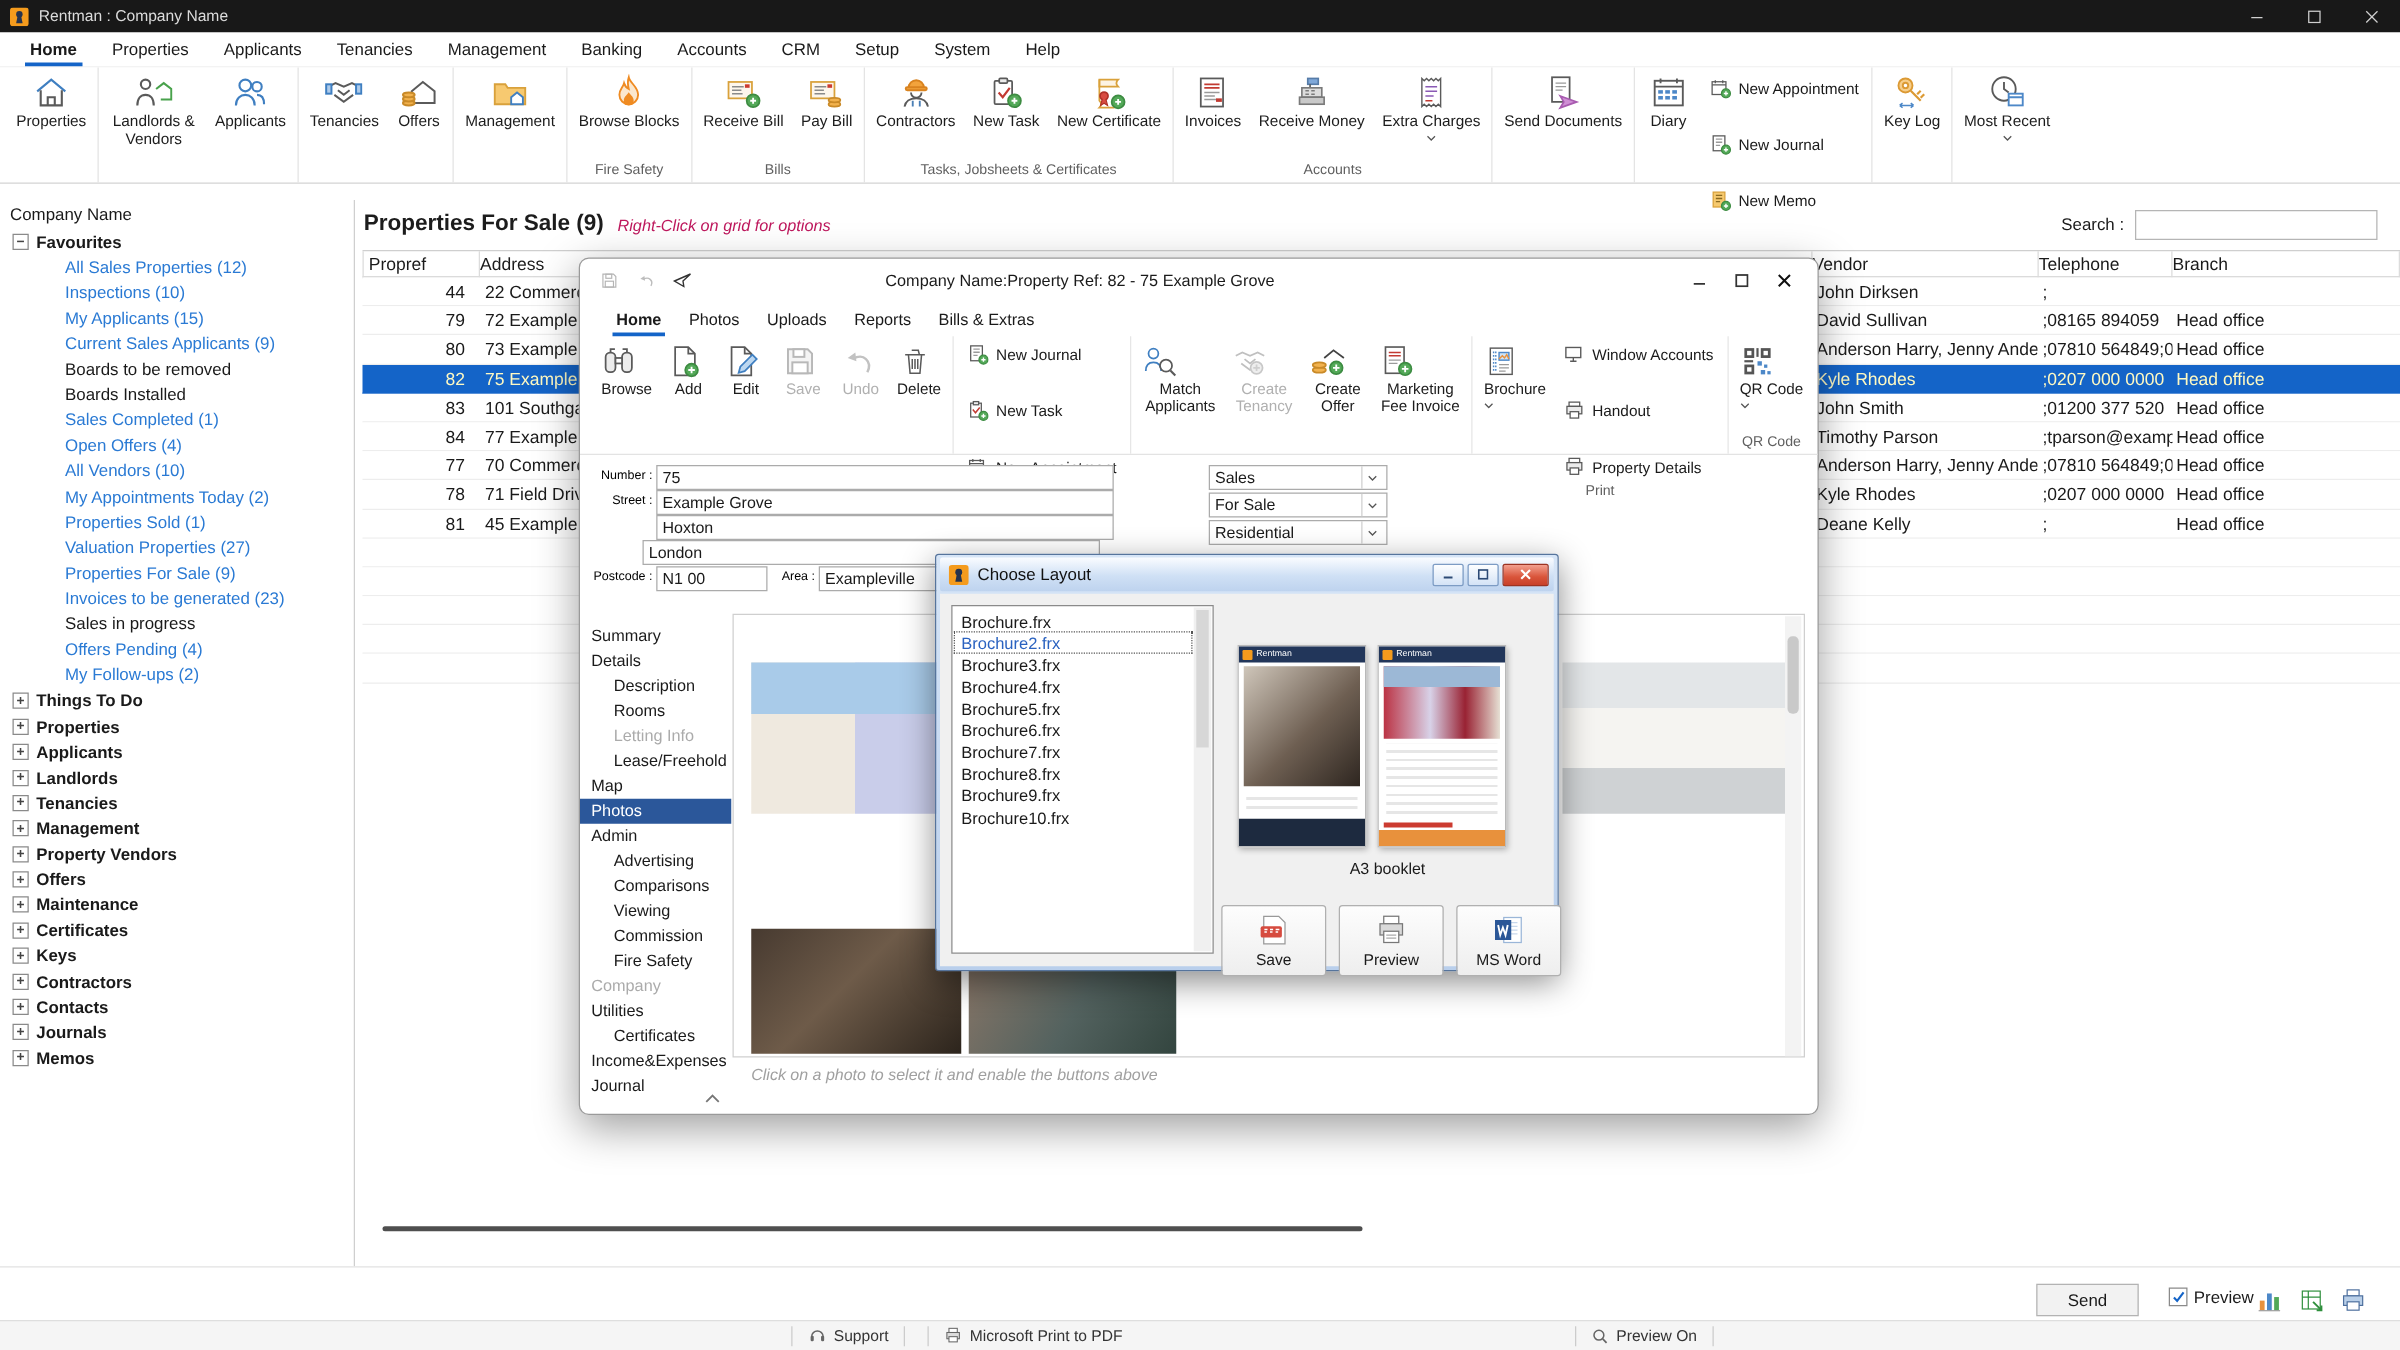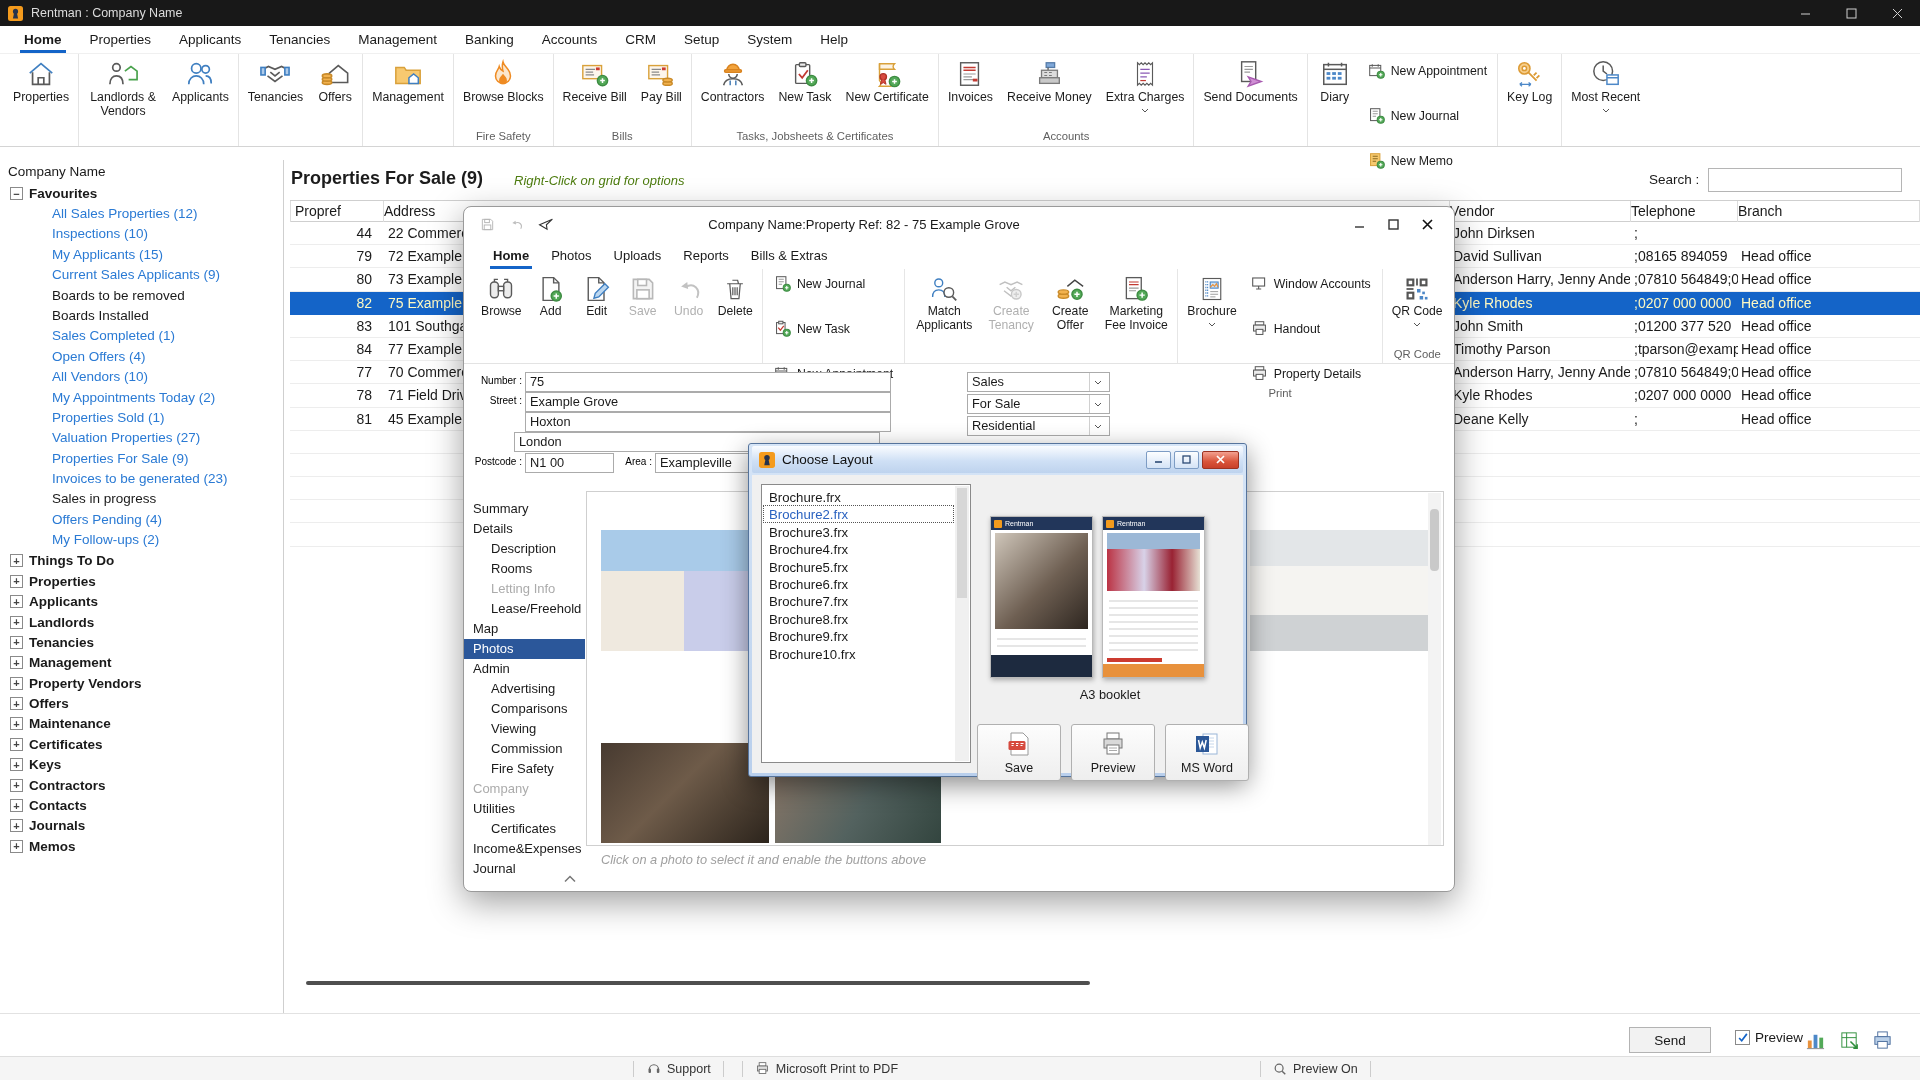--- a/index.html
+++ b/index.html
@@ -42,21 +42,21 @@
   .pbox { width:13px; height:13px; border:1px solid #8a8a8a; background:#fff; display:inline-flex;
           align-items:center; justify-content:center; font-size:11px; font-weight:bold; color:#444; flex:0 0 13px; }
   .pbox.minus::before { content:"\2212"; }
   .pbox.plus::before { content:"+"; }
   .tree-item { height:20.4px; line-height:20.4px; padding-left:52px; white-space:nowrap; color:#1a1a1a; }
   .tree-item.link { color:#2a7ad4; }
   .tree-node { display:flex; align-items:center; gap:6px; height:20.4px; padding-left:10px; font-weight:bold; }
 
   
   #main-heading { position:absolute; top:168px; left:291px; font-size:18px; font-weight:600; color:#1c1c1c; }
-  #grid-hint { position:absolute; top:173px; left:469px; font-size:13px; font-style:italic; color:#4d7c0f;padding-left:45px; }
+  #grid-hint { position:absolute; top:173px; left:449px; font-size:13px; font-style:italic; color:#be185d;padding-left:45px; }
   #search-label { position:absolute; top:172px; left:1649px; font-size:13.5px; }
   #search-input { position:absolute; top:168px; left:1708px; width:194px; height:24px; border:1px solid #b5b5b5; background:#fff; }
 
   #ptable { position:absolute; top:200px; left:290px; width:1630px; font-size:14px; }
   .thead { position:relative; height:22px; border-top:1px solid #cfcfcf; border-bottom:1px solid #cfcfcf; background:#fff; }
   .thead span { position:absolute; top:0; height:22px; line-height:21px; border-right:1px solid #dcdcdc; overflow:hidden; }
   .h-propref { left:0; width:94px; text-align:left; padding-left:4px; border-left:1px solid #dcdcdc; }
   .h-address { left:94px; width:1066px; }
   .h-vendor { left:1160px; width:181px; }
   .h-telephone { left:1341px; width:107px; }
@@ -96,21 +96,21 @@
   .pd-controls { position:absolute; right:10px; top:0; height:34px; display:flex; }
   .pd-cbtn { width:34px; display:flex; align-items:center; justify-content:center; }
   .pd-tabs { position:absolute; top:34px; left:0; right:0; height:28px; display:flex; padding-left:18px; font-size:13px; }
   .pd-tab { display:flex; align-items:center; padding:0 11px; position:relative; color:#1a1a1a; }
   .pd-tab.active { font-weight:bold; }
   .pd-tab.active::after { content:""; position:absolute; left:8px; right:8px; bottom:0; height:3px; background:#1464c8; }
   .pd-ribbon { position:absolute; top:62px; left:0; right:0; height:95px; border-bottom:1px solid #e3e3e3;
                display:flex; padding-left:8px; }
   .pd-rgroup { display:flex; flex-direction:column; border-right:1px solid #e6e6e6; padding:0 3px; }
   .pd-rbtns { display:flex; flex:1; }
-  .pd-rb { display:flex; flex-direction:column; align-items:center; gap:2px; padding:6px 6px 0; font-size:12.2px;
+  .pd-rb { display:flex; flex-direction:column; gap:2px; padding:6px 6px 0; font-size:12.2px;
            line-height:13.5px; text-align:center; min-width:46px; color:#1c1c1c; }
   .pd-rb.disabled, .rsmall.disabled { color:#b0b0b0; }
   .pd-glabel { height:16px; font-size:11.3px; color:#5f5f5f; text-align:center; line-height:14px; }
   .pd-form-label { position:absolute; font-size:10px; text-align:right; color:#000000; }
   .pd-input { position:absolute; border:1px solid #ababab; background:#fff; font-size:12.8px; line-height:18px;
               padding:0 4px; white-space:nowrap; overflow:hidden; }
   .pd-select { position:absolute; border:1px solid #ababab; background:#fff; font-size:12.8px; line-height:18px;
                padding:0 4px; display:flex; align-items:center; }
   .pd-select .dd { margin-left:auto; width:16px; height:100%; border-left:1px solid #d0d0d0; display:flex; align-items:center; justify-content:center; }
   .pd-nav { position:absolute; top:292px; left:0; width:121px; }

